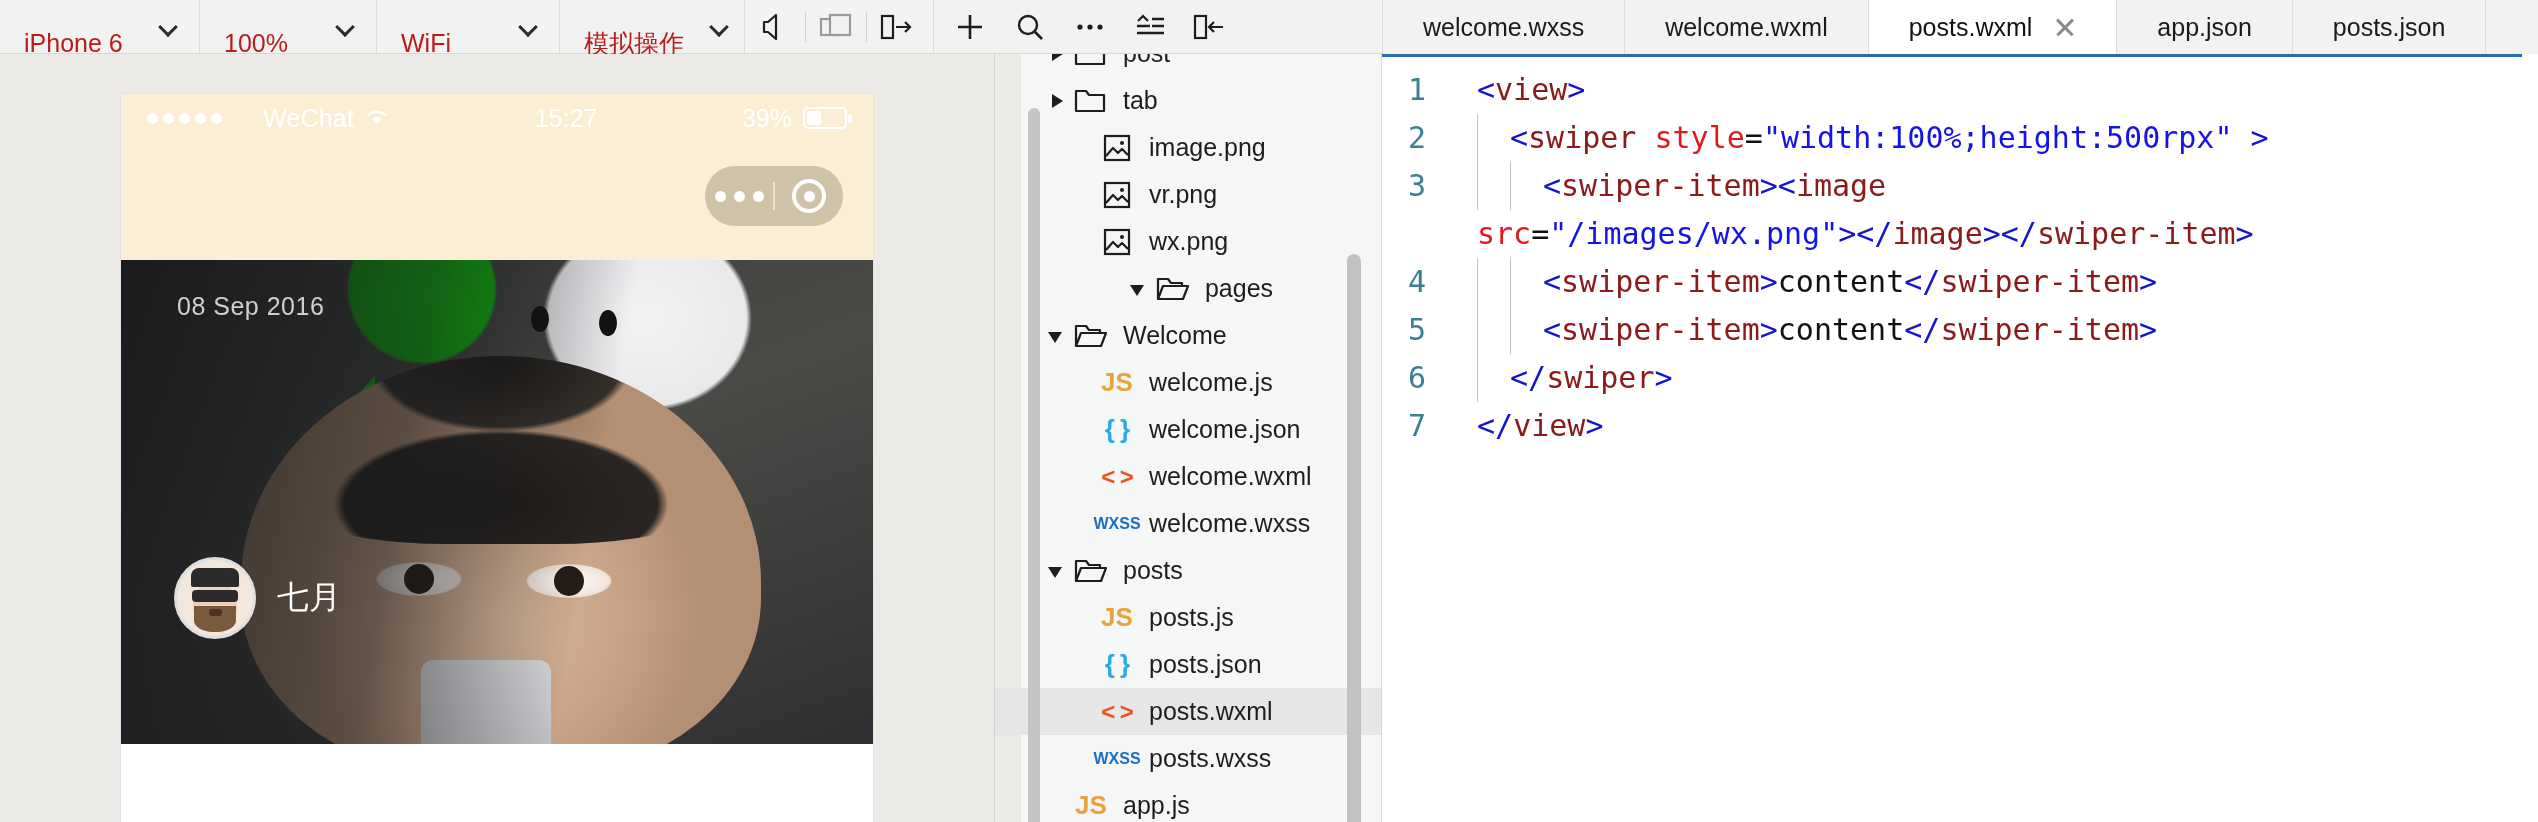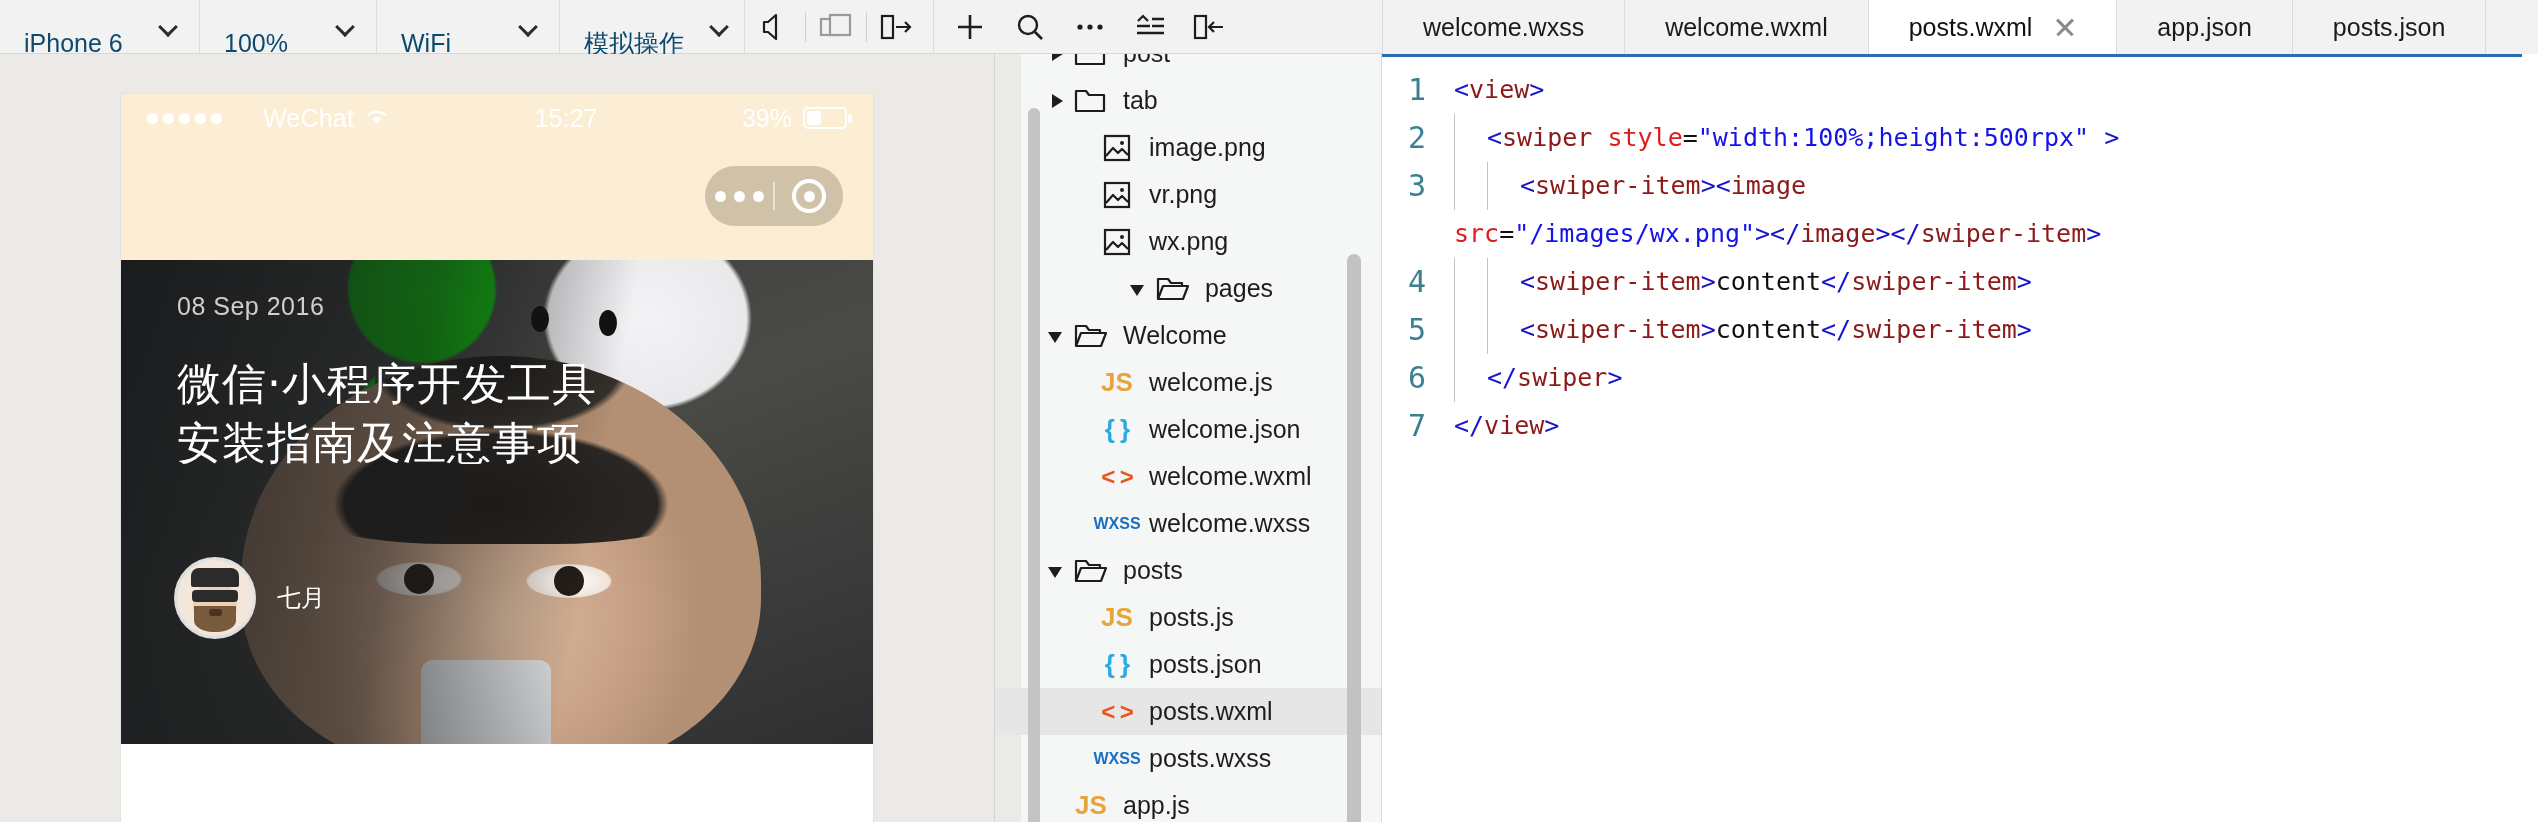--- a/index.html
+++ b/index.html
@@ -20,21 +20,21 @@
     position: relative;
   }
   .tb-left { display: flex; align-items: stretch; }
   .selector {
     display: flex; align-items: center; justify-content: space-between;
     padding: 0 20px 0 24px;
     border-right: 1px solid #dcdcdc;
     background: #f2f2f2;
     cursor: default;
   }
-  .selector .sel-label { font-size: 25px; color: #0c4a6e; white-space: nowrap; margin-top: 34px; }
+  .selector .sel-label { font-size: 25px; color: #b91c1c; white-space: nowrap; margin-top: 34px; }
   .selector .caret {
     margin-left: 26px; width: 20px; height: 20px; position: relative; flex: none;
   }
   .selector .caret::before {
     content: ""; position: absolute; left: 2px; top: 3px;
     width: 11px; height: 11px;
     border-right: 3px solid #2b2b2b; border-bottom: 3px solid #2b2b2b;
     transform: rotate(45deg);
   }
   .sel-iphone  { width: 200px; }
@@ -200,21 +200,21 @@
   .pc-avatar .av-hat { position: absolute; left: 14px; top: 8px; width: 48px; height: 19px;
                        background: #2b2b2b; border-radius: 8px 8px 2px 2px; }
   .pc-avatar .av-face { position: absolute; left: 16px; top: 24px; width: 44px; height: 44px;
                         background: #f0d0b4; border-radius: 40% 40% 45% 45%; }
   .pc-avatar .av-glass { position: absolute; left: 15px; top: 30px; width: 46px; height: 12px;
                          background: #2b2b2b; border-radius: 4px; }
   .pc-avatar .av-beard { position: absolute; left: 17px; top: 46px; width: 42px; height: 26px;
                          background: #7a5a3c; border-radius: 0 0 45% 45%; }
   .pc-avatar .av-mouth { position: absolute; left: 32px; top: 49px; width: 13px; height: 7px;
                          background: #4a3323; border-radius: 3px; }
-  .pc-authname { color: #ffffff; font-size: 24px; }
+  .pc-authname { color: #ffffff; font-size: 32px; }
 
   .post-rest { background: #ffffff; height: 300px; }
 
   
   .tree-pane {
     width: 387px; min-width: 387px;
     background: #f5f6f6;
     position: relative;
     border-right: 1px solid #d8d8d8;
     overflow: hidden;
@@ -264,22 +264,22 @@
     font-family: "DejaVu Sans Mono", "Liberation Mono", monospace;
   }
   .ed-lines { padding-top: 12px; }
   .ed-row { display: flex; align-items: flex-start; }
   .ed-gutter {
     width: 66px; min-width: 66px; text-align: right; padding-right: 22px;
     color: #3a7f92; font-size: 30px; line-height: 48px; user-select: none;
   }
   .ed-gutter.empty { color: transparent; }
   .ed-code {
-    font-size: 25px; line-height: 48px; white-space: pre; color: #111;
-    position: relative; padding-left: 6px;
+    font-size: 30px; line-height: 48px; white-space: pre; color: #111;
+    position: relative; padding-left: 6px; margin-left: 23px;
   }
   .ig { display: inline-block; width: 33px; height: 48px; vertical-align: top; position: relative; }
   .ig.guide::before {
     content: ""; position: absolute; left: 0; top: 0; width: 0; height: 48px;
     border-left: 1.5px solid #c3c3c3;
   }
   .tk-br   { color: #1414cc; }
   .tk-tag  { color: #8b1a1a; }
   .tk-attr { color: #e01b1b; }
   .tk-eq   { color: #111111; }
@@ -448,24 +448,20 @@
             <div class="pc-hair"></div>
             <div class="pc-eye l"></div>
             <div class="pc-eye r"></div>
             <div class="pc-pupil l"></div>
             <div class="pc-pupil r"></div>
             <div class="pc-phonehand"></div>
           </div>
           <div class="pc-scrim"></div>
           <div class="pc-inner">
             <div class="pc-date">08 Sep 2016</div>
-            <div class="pc-title">
-              <div>微信·小程序开发工具</div>
-              <div>安装指南及注意事项</div>
-            </div>
           </div>
           <div class="pc-author">
             <span class="pc-avatar">
               <span class="av-face"></span>
               <span class="av-hat"></span>
               <span class="av-glass"></span>
               <span class="av-beard"></span>
               <span class="av-mouth"></span>
             </span>
             <span class="pc-authname">七月</span>

